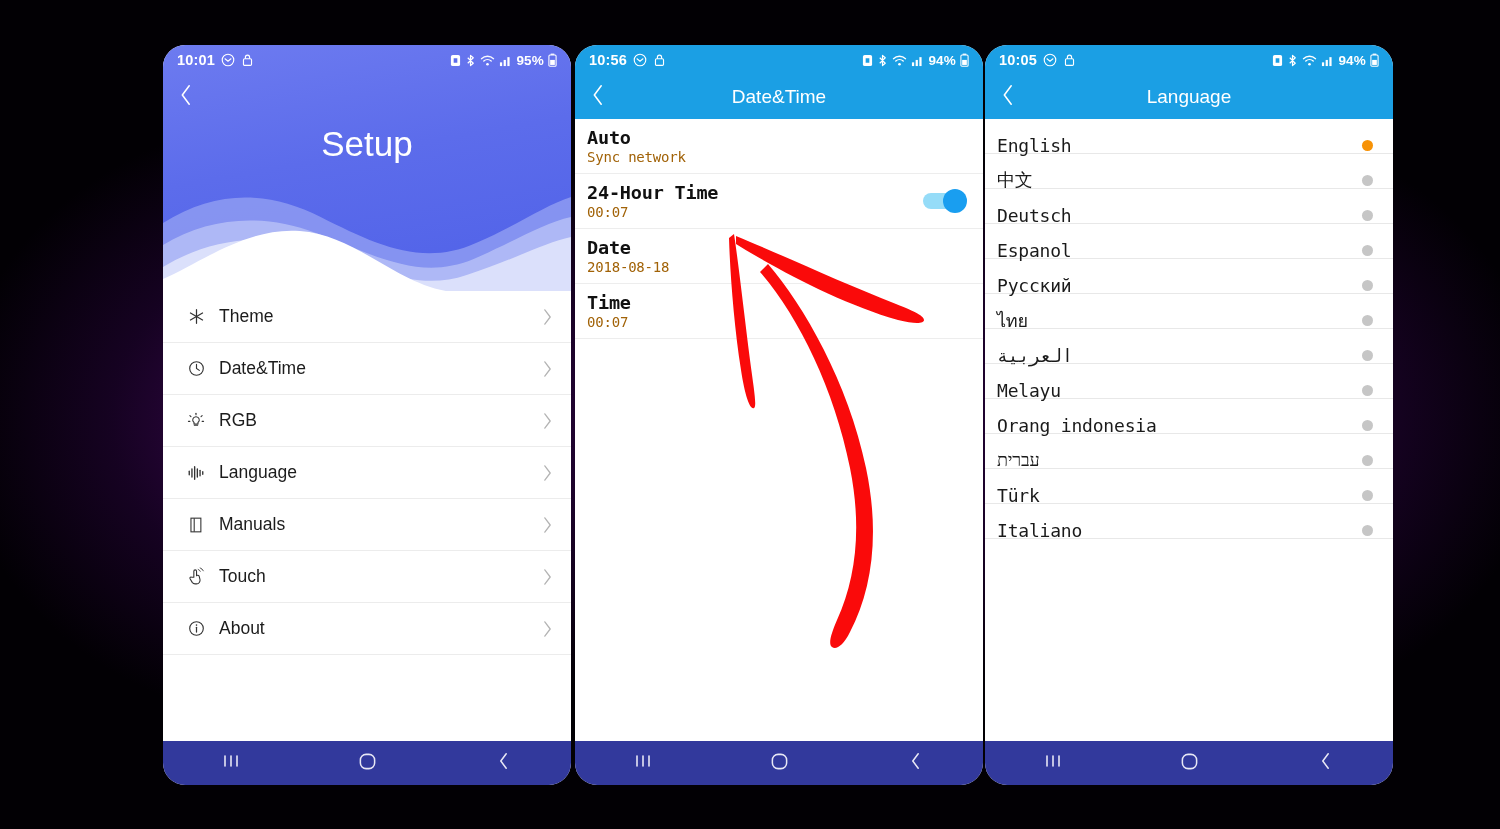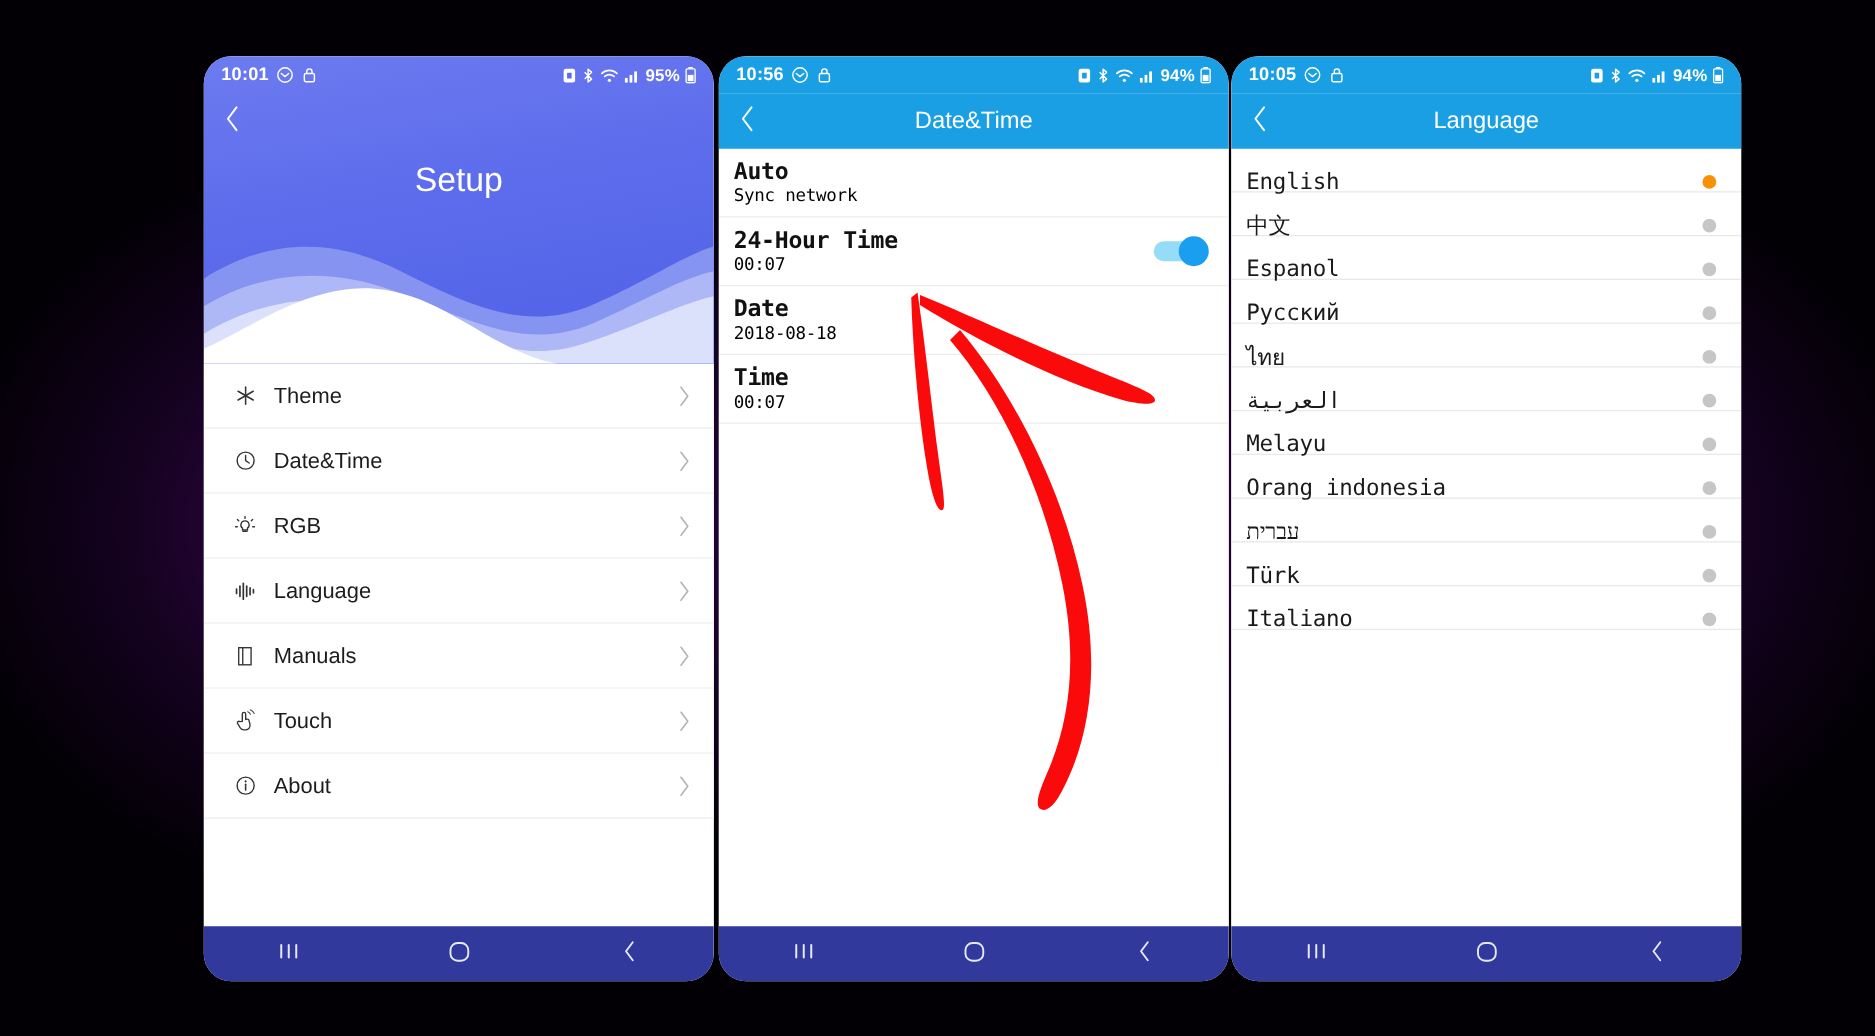--- a/index.html
+++ b/index.html
@@ -74,21 +74,21 @@
     flex:0 0 246px; height:246px;
     position:relative;
     background:linear-gradient(170deg,#6d7bf0 0%,#5c6ceb 45%,#4f61e8 100%);
     overflow:hidden;
   }
   #phone-1 .statusbar, #phone-1 .appbar { background:transparent; }
   #phone-1 .hero-head { position:absolute; top:0; left:0; right:0; z-index:3; }
   .hero-title {
     position:absolute; top:0; left:0; right:0; bottom:0;
     display:flex; align-items:center; justify-content:center;
-    color:#fff; font-size:27px;
+    color:#fff; font-size:35px;
     font-family:"Liberation Sans", sans-serif;
     padding-bottom:48px;
     text-align:right;
   }
   .waves { position:absolute; left:0; right:0; bottom:0; height:120px; }
   .waves svg { display:block; width:100%; height:100%; }
 
   
   .pane { flex:1 1 auto; background:#fff; overflow:hidden; }
 
@@ -115,21 +115,21 @@
 
   
   .dt-row {
     padding:6px 18px 7px 12px;
     border-bottom:1px solid #ededed;
     display:flex; align-items:center;
     min-height:55px;
   }
   .dt-texts { display:flex; flex-direction:column; gap:1px; }
   .dt-title { font-size:18.5px; color:#111; font-weight:700; letter-spacing:-.2px; }
-  .dt-sub { font-size:14px; color:#000000; letter-spacing:-.2px; }
+  .dt-sub { font-size:14px; color:#a16207; letter-spacing:-.2px; }
   .toggle {
     margin-left:auto;
     width:42px; height:16px;
     border-radius:8px;
     background:#95dcf8;
     position:relative;
     flex:0 0 42px;
   }
   .toggle .knob {
     position:absolute; right:-2px; top:-4px;
@@ -606,20 +606,24 @@
   <div class="pane">
     <div class="lang-row selected">
       <span class="lang-label">English</span>
       <span class="lang-dot"></span>
     </div>
     <div class="lang-row">
       <span class="lang-label">中文</span>
       <span class="lang-dot"></span>
     </div>
     <div class="lang-row">
+      <span class="lang-label">Deutsch</span>
+      <span class="lang-dot"></span>
+    </div>
+    <div class="lang-row">
       <span class="lang-label">Espanol</span>
       <span class="lang-dot"></span>
     </div>
     <div class="lang-row">
       <span class="lang-label">Русский</span>
       <span class="lang-dot"></span>
     </div>
     <div class="lang-row">
       <span class="lang-label">ไทย</span>
       <span class="lang-dot"></span>

